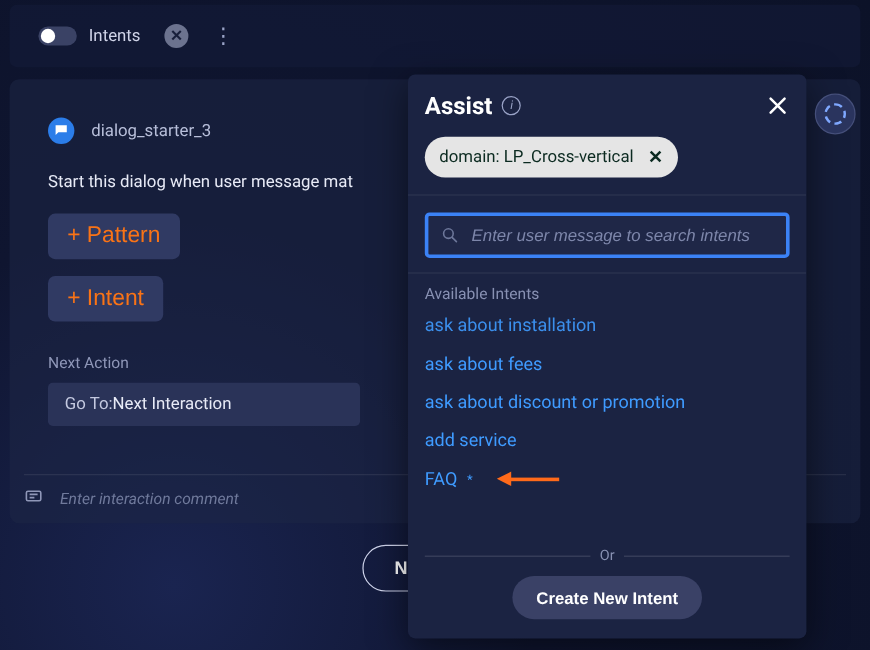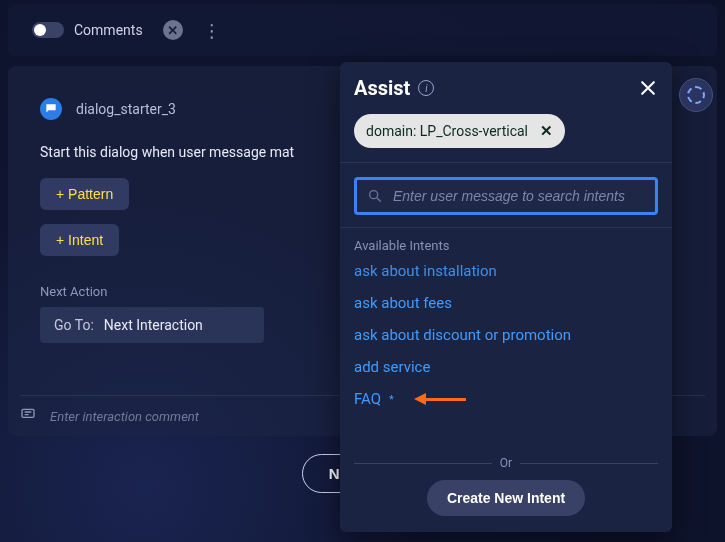--- a/index.html
+++ b/index.html
@@ -54,38 +54,38 @@
     width: 22px; height: 22px; border-radius: 50%;
     background: #2b7de9; display: flex; align-items: center; justify-content: center;
     color: #fff; font-size: 12px;
   }
   .dialog-name { color: #b8bfda; font-size: 14px; }
   .start-text { color: #e8ebf7; font-size: 14px; margin-left: 0; margin-bottom: 18px; }
 
   .chip-btn {
     display: inline-block;
     background: #303a63;
-    color: #fde047;
-    font-size: 14px;
+    color: #f97316;
+    font-size: 19px;
     padding: 8px 16px;
     border-radius: 6px;
     border: none;
     cursor: pointer;
     margin-bottom: 14px;
   }
 
   .next-action-label { color: #8f97b8; font-size: 13px; margin-top: 14px; margin-bottom: 8px; }
   .goto-box {
     background: #2a3358;
     color: #e8ebf7;
     font-size: 14px;
     padding: 10px 14px;
     border-radius: 4px;
-    display: flex; gap: 10px;
-    width: 224px;
+    display: flex; 
+    width: 260px;
   }
   .goto-prefix { color: #c4c9e0; }
 
   .comment-row {
     position: absolute; left: 12px; right: 12px; bottom: 10px;
     display: flex; align-items: center; gap: 14px;
     border-top: 1px solid rgba(255,255,255,0.08);
     padding-top: 10px;
   }
   .comment-icon { color: #8f97b8; font-size: 16px; }
@@ -198,21 +198,21 @@
   .float-fab .inner {
     width: 18px; height: 18px; border-radius: 50%;
     border: 2px dashed #7fa8ff;
   }
 </style>
 </head>
 <body>
 
 <div class="header">
   <div class="toggle"></div>
-  <div class="comments-label">Comments</div>
+  <div class="comments-label">Intents</div>
   <div class="circle-x">✕</div>
   <div class="kebab">⋮</div>
 </div>
 
 <div class="main-card">
   <div class="dialog-row">
     <div class="dialog-icon">
       <svg width="14" height="14" viewBox="0 0 24 24" fill="none">
           <path d="M4 4h16v10H8l-4 4V4z" fill="#fff"></path>
         </svg>

